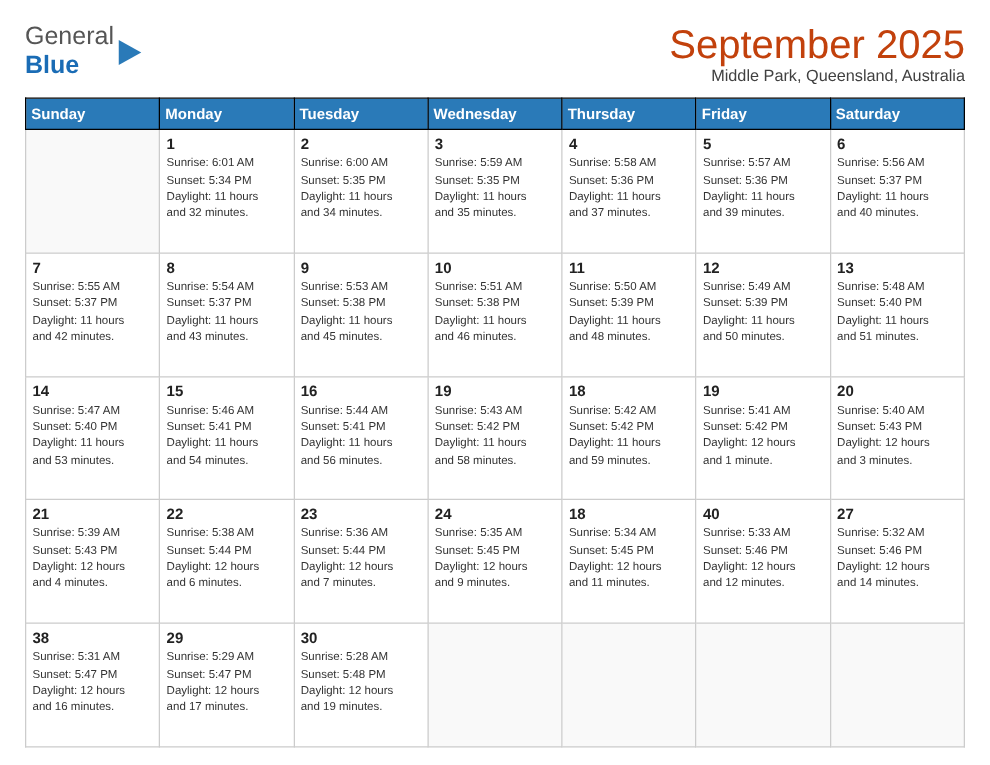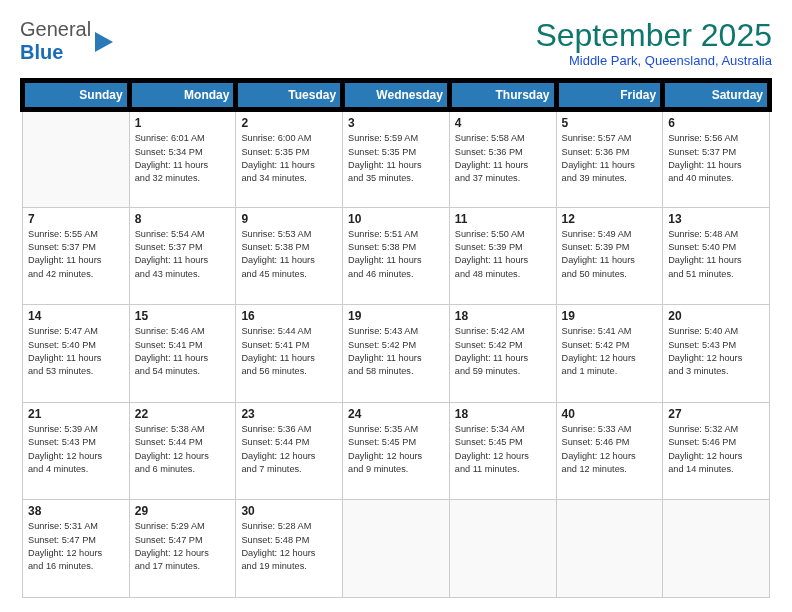--- a/index.html
+++ b/index.html
@@ -26,43 +26,43 @@
     .logo {
       display: flex;
       flex-direction: column;
       align-items: flex-start;
     }
     .title-block {
       text-align: right;
     }
     .month-title {
       font-size: 32px;
-      color: #0f766e;
+      color: #c2410c;
       font-weight: normal;
       line-height: 1.1;
     }
     .location {
       font-size: 13px;
-      color: #1d4ed8;
+      color: #404040;
     }
     .calendar {
       flex: 1;
       border: 1px solid #ccc;
       border-collapse: collapse;
       width: 100%;
       table-layout: fixed;
     }
     .calendar th {
       background: #2a7ab8;
       color: #fff;
       font-size: 12px;
       font-weight: bold;
       padding: 5px 4px;
-      border: 5px solid #000000;
-      text-align: right;
+      border: 1px solid #000000;
+      text-align: left;
     }
     .calendar td {
       border: 1px solid #ccc;
       vertical-align: top;
       padding: 4px 5px;
       font-size: 9.5px;
       color: #333;
       height: 85px;
     }
     .day-number {

